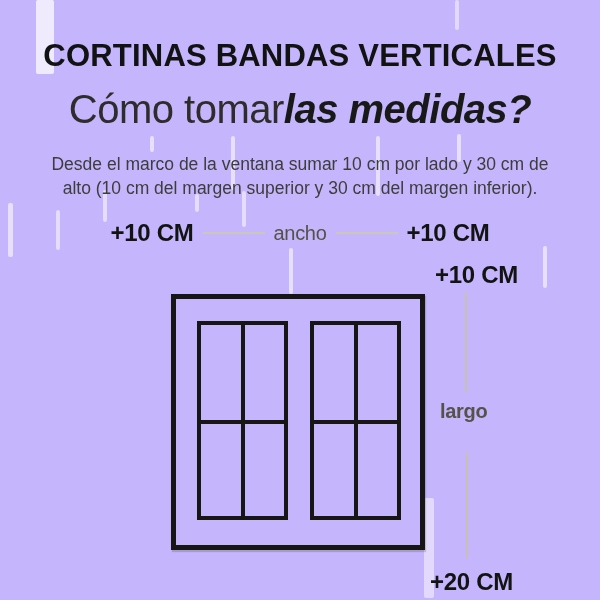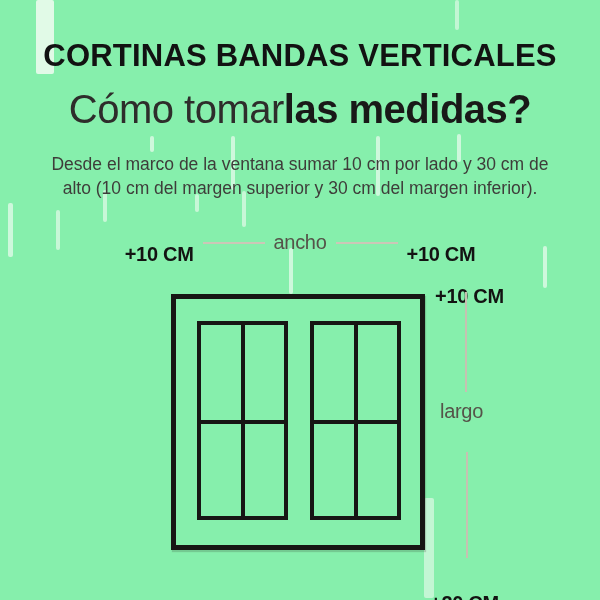--- a/index.html
+++ b/index.html
@@ -1,21 +1,21 @@
 <!DOCTYPE html>
 <html><head>
 <meta charset="utf-8">
 <style>
   * { margin: 0; padding: 0; box-sizing: border-box; }
   html, body { background: #e9e9e9; }
   .canvas {
     position: relative;
     width: 600px;
     height: 600px;
-    background: #86efac;
+    background: #c4b5fd;
     font-family: "Liberation Sans", sans-serif;
     overflow: hidden;
   }
   
   .stripe {
     position: absolute;
     background: #fffefb;
     width: 4px;
     border-radius: 2px;
     pointer-events: none;
@@ -35,60 +35,59 @@
     top: 86px; left: 0;
     width: 100%;
     text-align: center;
     font-size: 40px;
     line-height: 46px;
     letter-spacing: -0.5px;
     color: #2e2d2b;
     font-weight: 400;
   }
   .subtitle .sub-regular { }
-  .subtitle .sub-bold { font-weight: 800; color: #191918; }
+  .subtitle .sub-bold { font-weight: 800; color: #191918; font-style: italic; }
   .description {
     position: absolute;
     top: 152px; left: 0;
     width: 100%;
     text-align: center;
     font-size: 17.5px;
     line-height: 24px;
     color: #3e3d3a;
   }
   .ancho-row {
     position: absolute;
     top: 219px; left: 0;
     width: 100%;
     display: flex;
     justify-content: center;
     align-items: center;
     gap: 9px;
   }
   .cm-label {
-    font-size: 20px;
+    font-size: 24px;
     font-weight: 700;
     color: #131312;
     letter-spacing: -0.3px;
     white-space: nowrap;
-    margin-top: 24px;
   }
   .cm-label.abs { position: absolute; }
   .leader-h {
     display: inline-block;
     width: 62px;
     height: 2px;
     background: #ccc7b7;
   }
   .dim-label {
     font-size: 20px;
     color: #555349;
     letter-spacing: -0.3px;
   }
-  .dim-label.abs { position: absolute; }
+  .dim-label.abs { position: absolute; font-weight: bold; }
   .window {
     position: absolute;
     left: 171px; top: 294px;
     width: 254px; height: 256px;
     border: 5px solid #171614;
     background: transparent;
     box-shadow: 1px 2px 1px rgba(40,35,20,0.18);
   }
   .pane {
     position: absolute;

